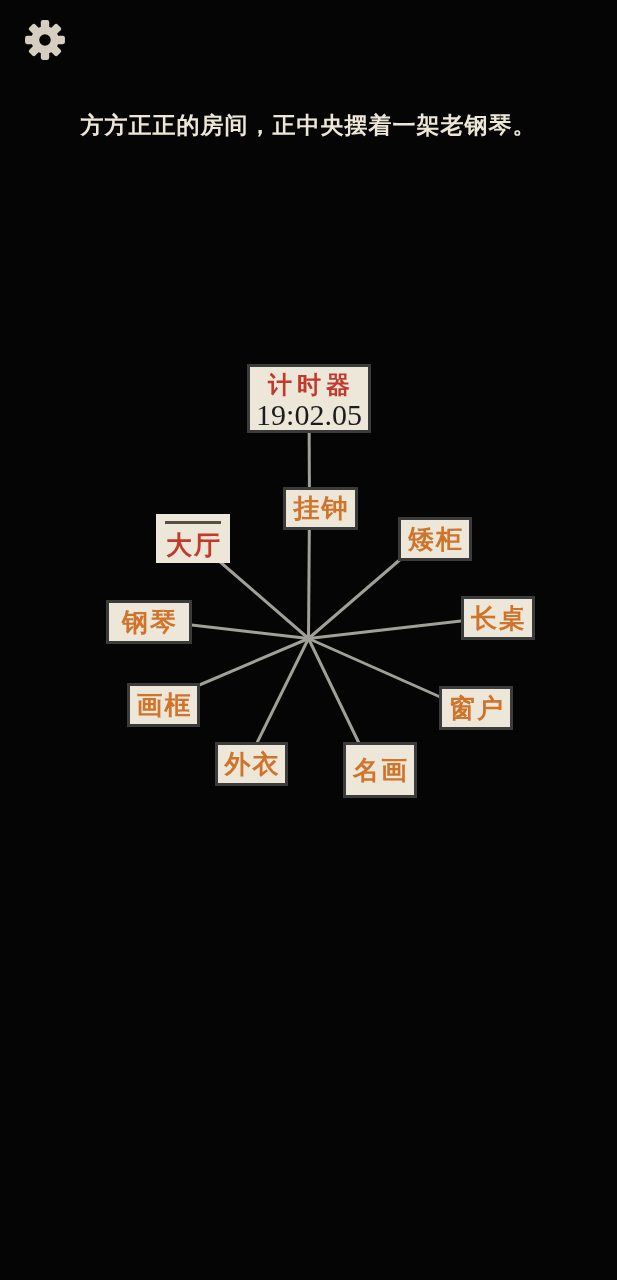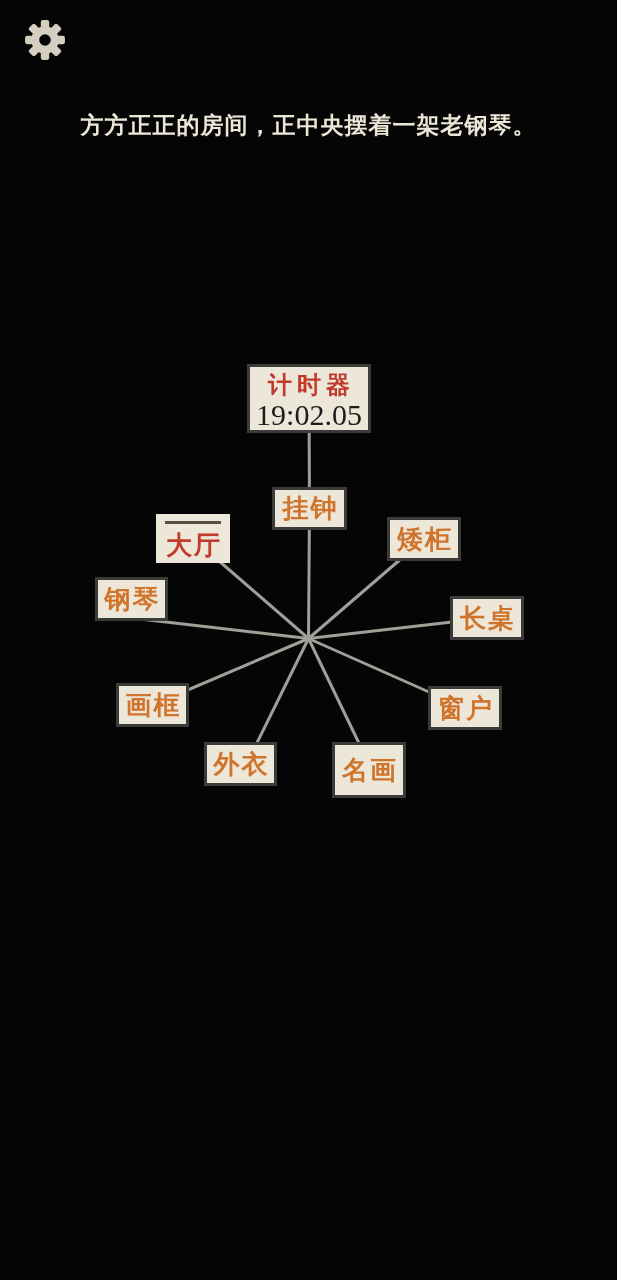--- a/index.html
+++ b/index.html
@@ -24,21 +24,21 @@
     letter-spacing:1px;line-height:32px;
   }
   .edges{position:absolute;left:0;top:0;width:617px;height:1280px;z-index:0;pointer-events:none;}
   .node{
     position:absolute;z-index:1;box-sizing:border-box;
     display:flex;align-items:center;justify-content:center;
     background:var(--node-bg);border:3px solid var(--node-border);
     font-weight:bold;cursor:pointer;
   }
   .node .lbl{display:block;}
-  .object{color:var(--object-text);font-size:26px;letter-spacing:2px;text-indent:2px;}
+  .object{color:var(--object-text);font-size:26px;letter-spacing:2px;text-indent:2px;margin-left:11px;}
   .location{
     color:var(--location-text);font-size:26px;letter-spacing:2px;text-indent:2px;
     border:none;padding-top:9px;align-items:flex-end;
   }
   .overline{
     position:absolute;top:7px;left:9px;right:9px;height:3px;
     background:#55503f;
   }
   .center-node{
     background:var(--center-bg);border:3px solid var(--center-border);
@@ -98,21 +98,21 @@
 
   <div class="node location" style="left:156px;top:514px;width:74px;height:49px">
     <span class="overline"></span>
     <span class="lbl">大厅</span>
   </div>
 
   <div class="node object" style="left:387px;top:517px;width:74px;height:44px">
     <span class="lbl">矮柜</span>
   </div>
 
-  <div class="node object" style="left:95px;top:577px;width:73px;height:44px">
+  <div class="node object" style="left:95px;top:600px;width:86px;height:44px">
     <span class="lbl">钢琴</span>
   </div>
 
   <div class="node object" style="left:450px;top:596px;width:74px;height:44px">
     <span class="lbl">长桌</span>
   </div>
 
 
   <div class="node object" style="left:116px;top:683px;width:73px;height:44px">
     <span class="lbl">画框</span>

